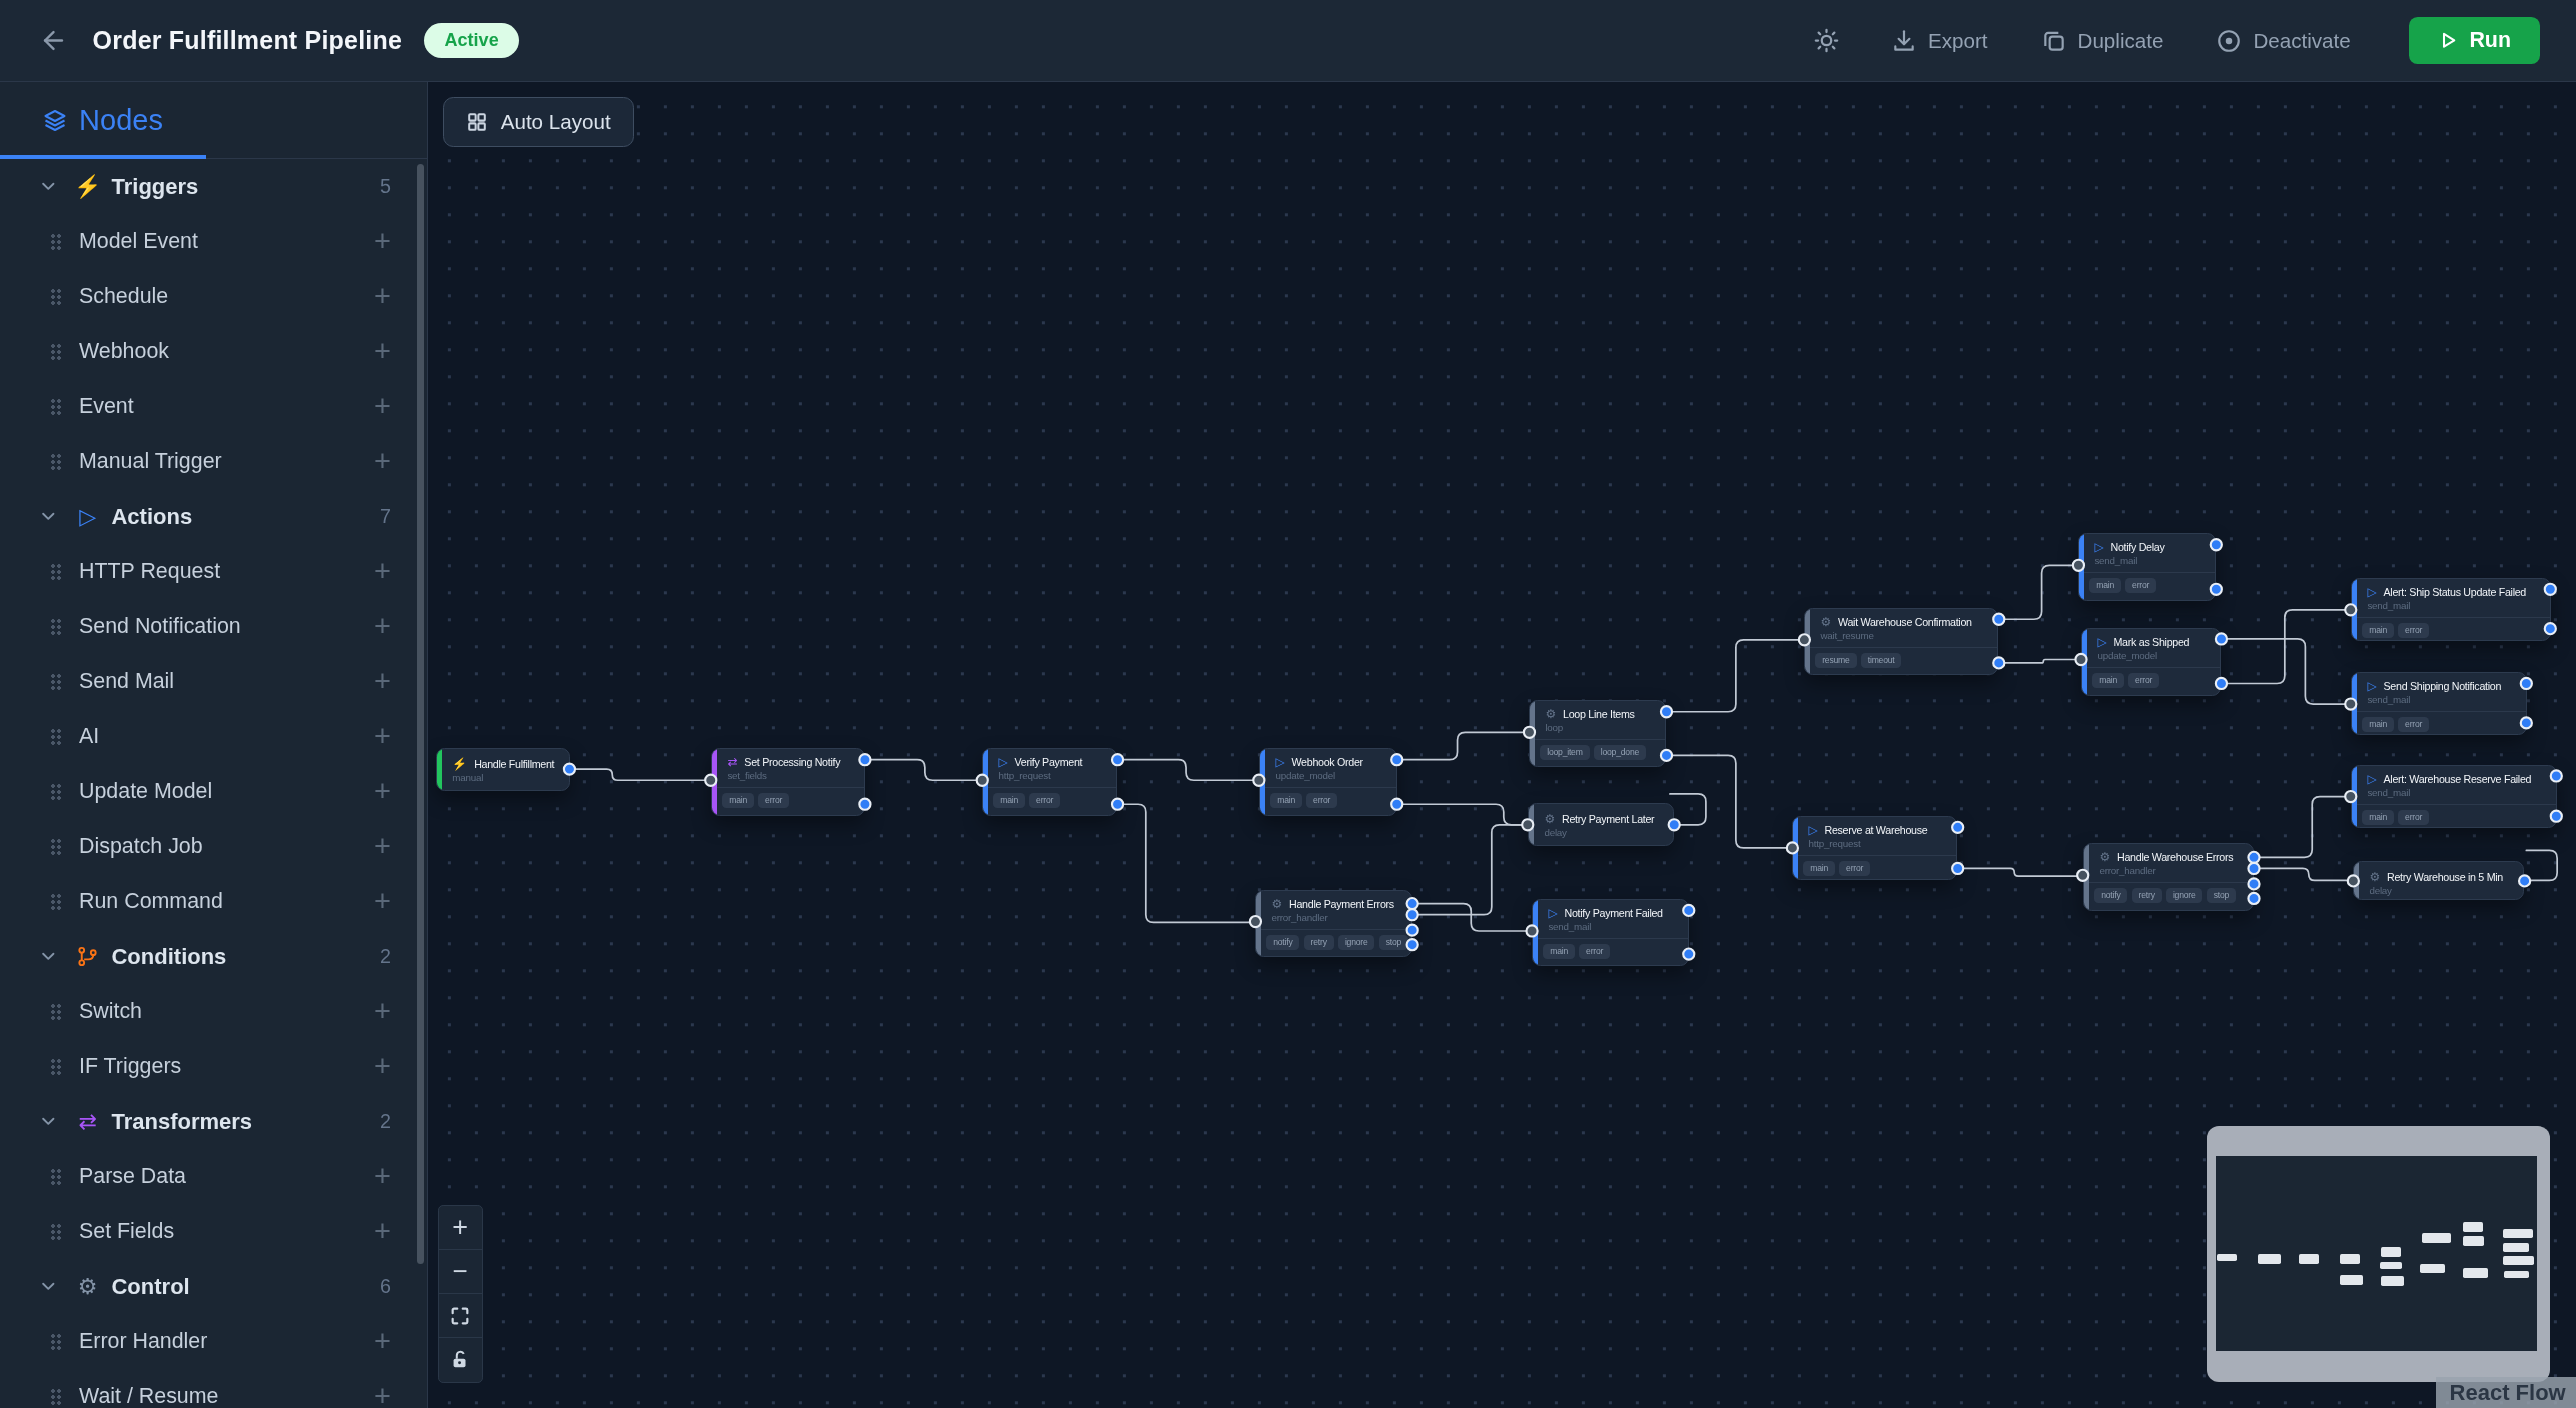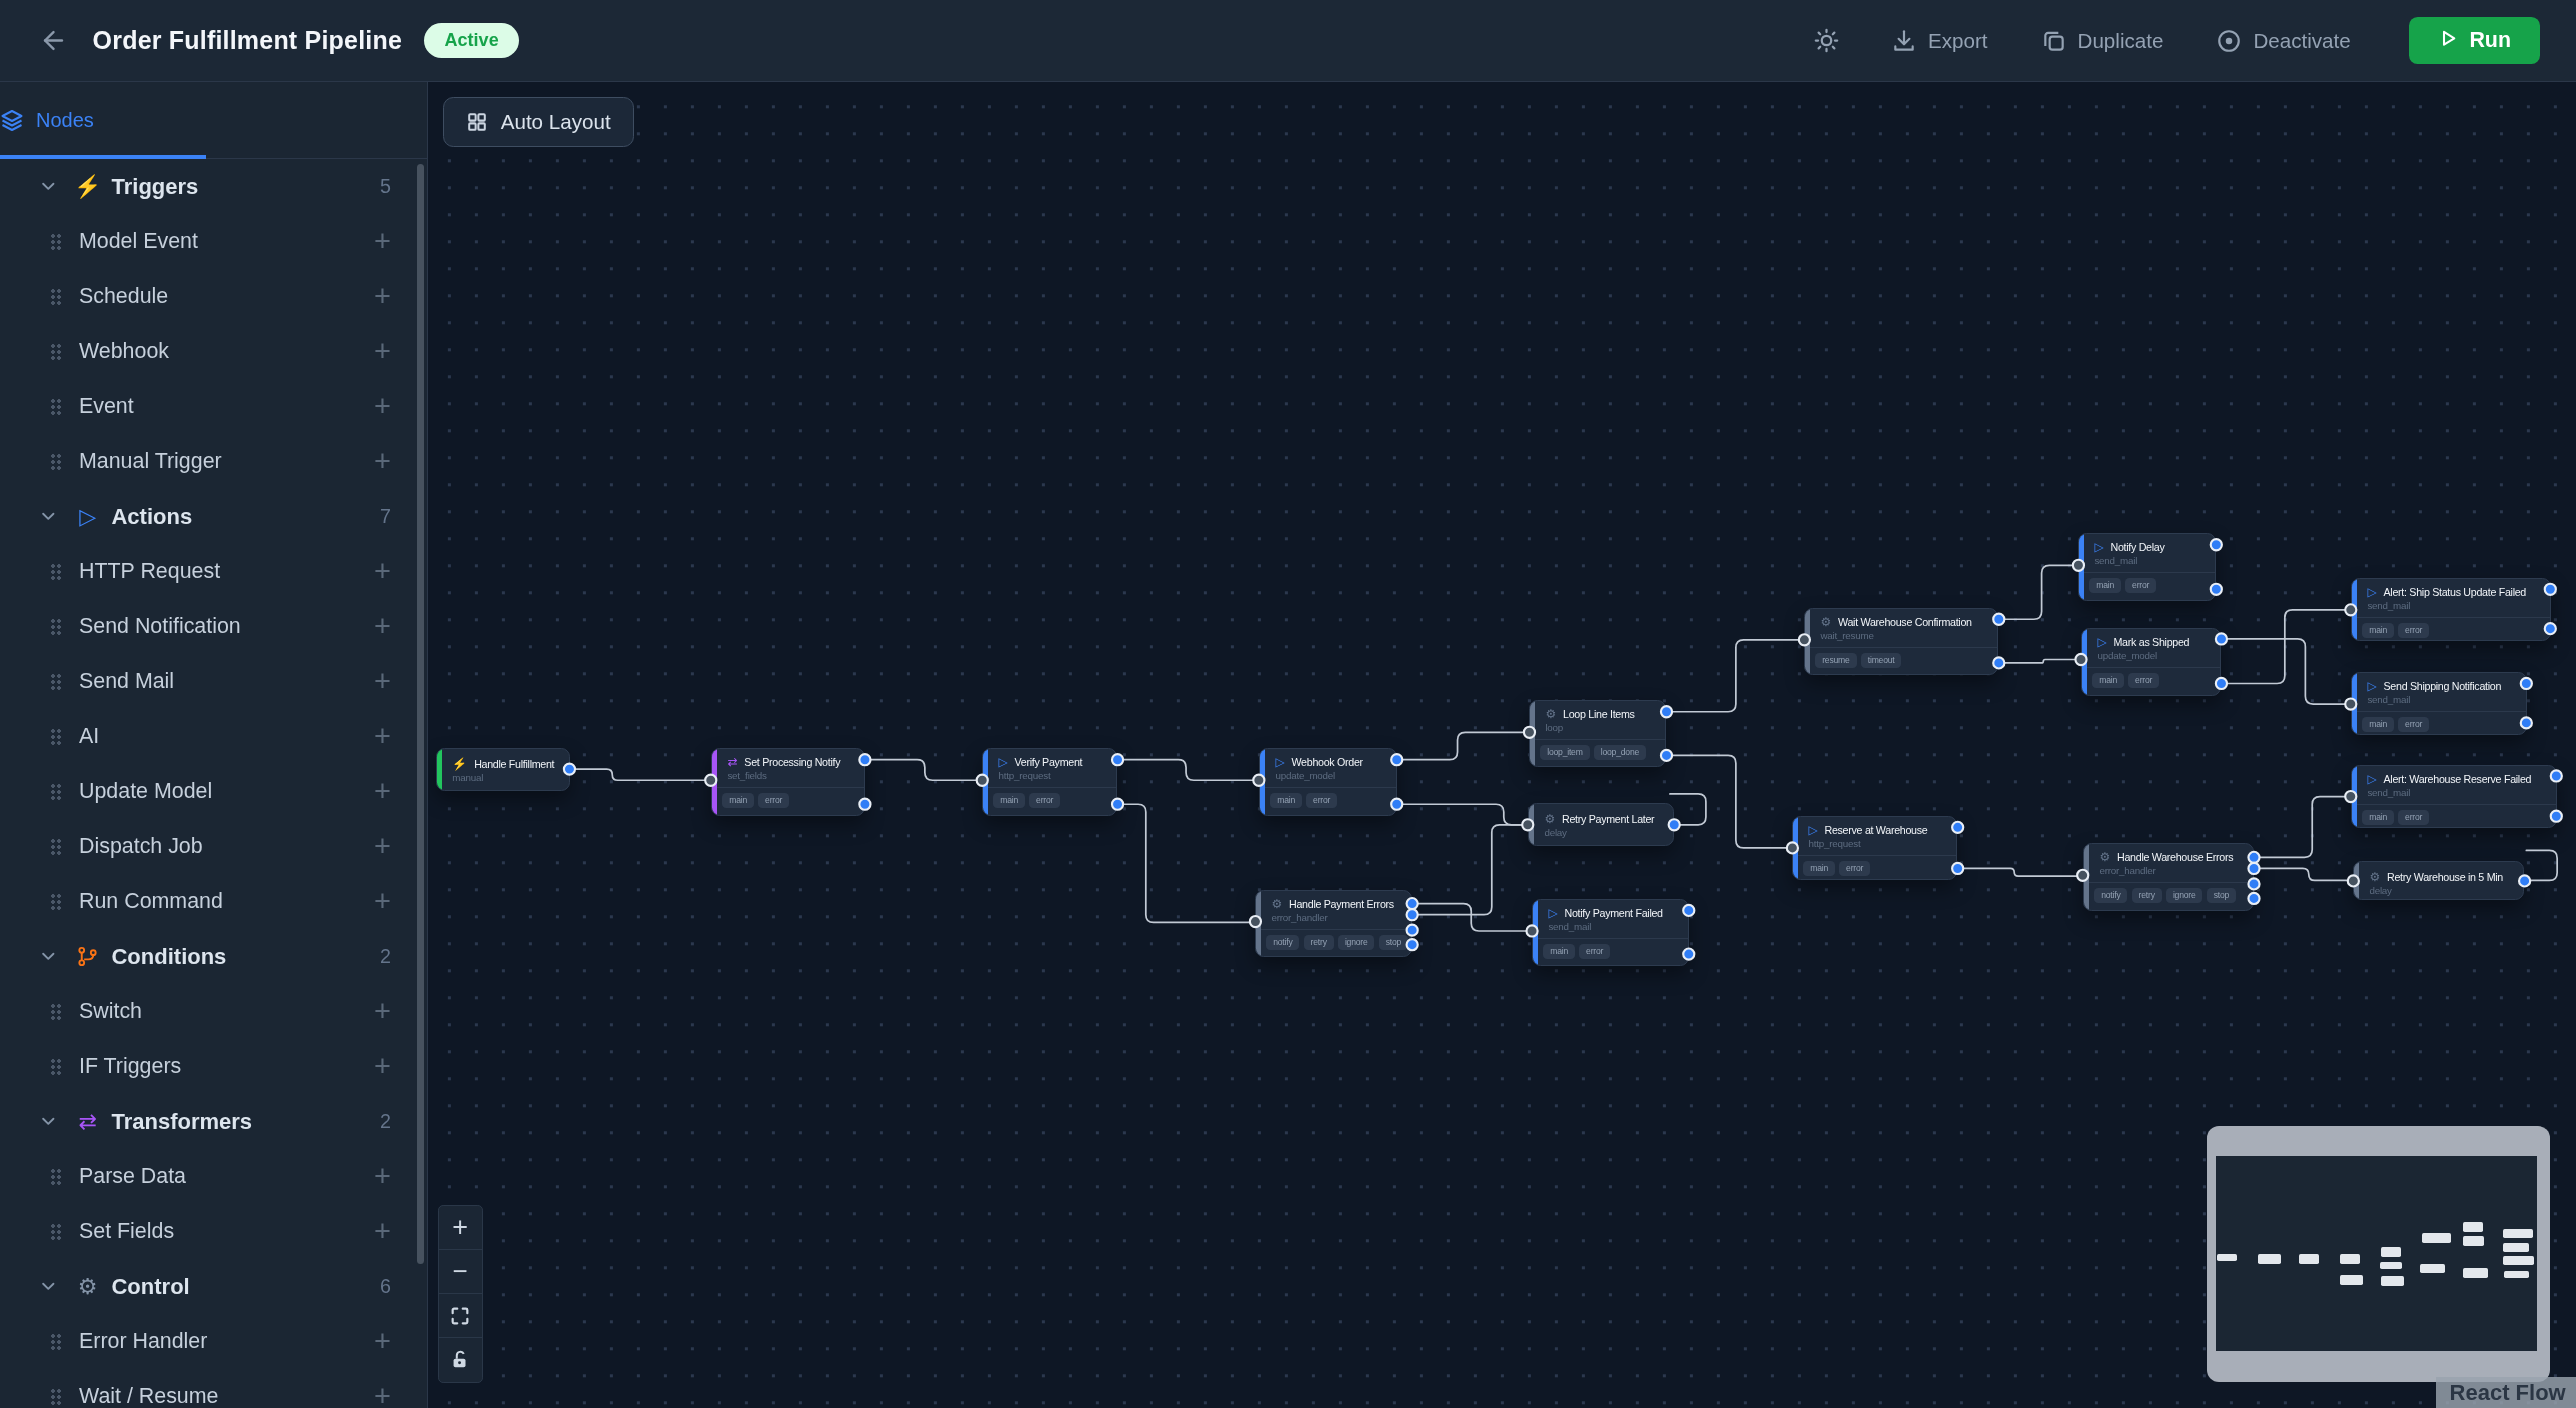--- a/index.html
+++ b/index.html
@@ -16,29 +16,29 @@
     display:flex; align-items:center; z-index:10; }
   #back-btn{ margin-left:34px; width:38px; height:38px; display:flex; align-items:center; justify-content:center; color:#8b99ab; cursor:pointer; }
   #page-title{ margin-left:20.6px; font-size:25px; font-weight:700; color:#f3f6fa; letter-spacing:0.2px; }
   #status-badge{ margin-left:22px; background:#dcfce7; color:#16a34a; font-size:18px; font-weight:600;
     padding:6.9px 20.6px; border-radius:22px; }
   #header-spacer{ flex:1; }
   .hdr-action{ display:flex; align-items:center; gap:11px; color:#94a2b3; font-size:20.6px;
     margin-right:53px; cursor:pointer; white-space:nowrap; }
   #theme-btn{ margin-right:51px; color:#94a2b3; cursor:pointer; display:flex; }
   #run-btn{ margin-right:36px; margin-left:5.1px; background:#16a34a; color:#ffffff; border:none;
-    display:flex; align-items:flex-start; gap:11px; font-size:21.4px; font-weight:600;
+    display:flex; align-items:center; gap:11px; font-size:21.4px; font-weight:600;
     padding:11px 29px; border-radius:8.6px; cursor:pointer; font-family:inherit; }
 
   
   #sidebar{ position:absolute; top:82px; left:0; width:428px; bottom:0;
     background:#1b2633; border-right:0.9px solid #2b3749; z-index:6; overflow:hidden; }
   #tabs{ height:77px; display:flex; border-bottom:0.9px solid #2b3749; }
-  .tab{ width:206px; display:flex; align-items:center; gap:12px;
-    font-size:20px; color:#8b99ab; position:relative; cursor:pointer; }
+  .tab{ width:206px; display:flex; align-items:center; justify-content:center; gap:12px;
+    font-size:29px; color:#8b99ab; position:relative; cursor:pointer; }
   .tab.active{ color:#3b82f6; }
   .tab.active::after{ content:""; position:absolute; left:0; right:0; bottom:-0.9px; height:4.3px; background:#3b82f6; }
   .sec{ height:55px; display:flex; align-items:center; padding:0 36px 0 38px; cursor:pointer; }
   .chev{ color:#8494a8; display:flex; }
   .sicon{ margin-left:12px; width:34px; font-size:22px; text-align:center; display:flex; justify-content:center; }
   .slabel{ margin-left:6.9px; font-size:22px; font-weight:600; color:#dde5ee; }
   .count{ margin-left:auto; font-size:19.7px; color:#64748b; }
   .item{ height:55px; display:flex; align-items:center; padding:0 36px 0 50px; cursor:pointer; }
   .handle{ width:12px; height:18px;
     background-image:radial-gradient(circle, #4a5768 1.8px, transparent 2.1px);

